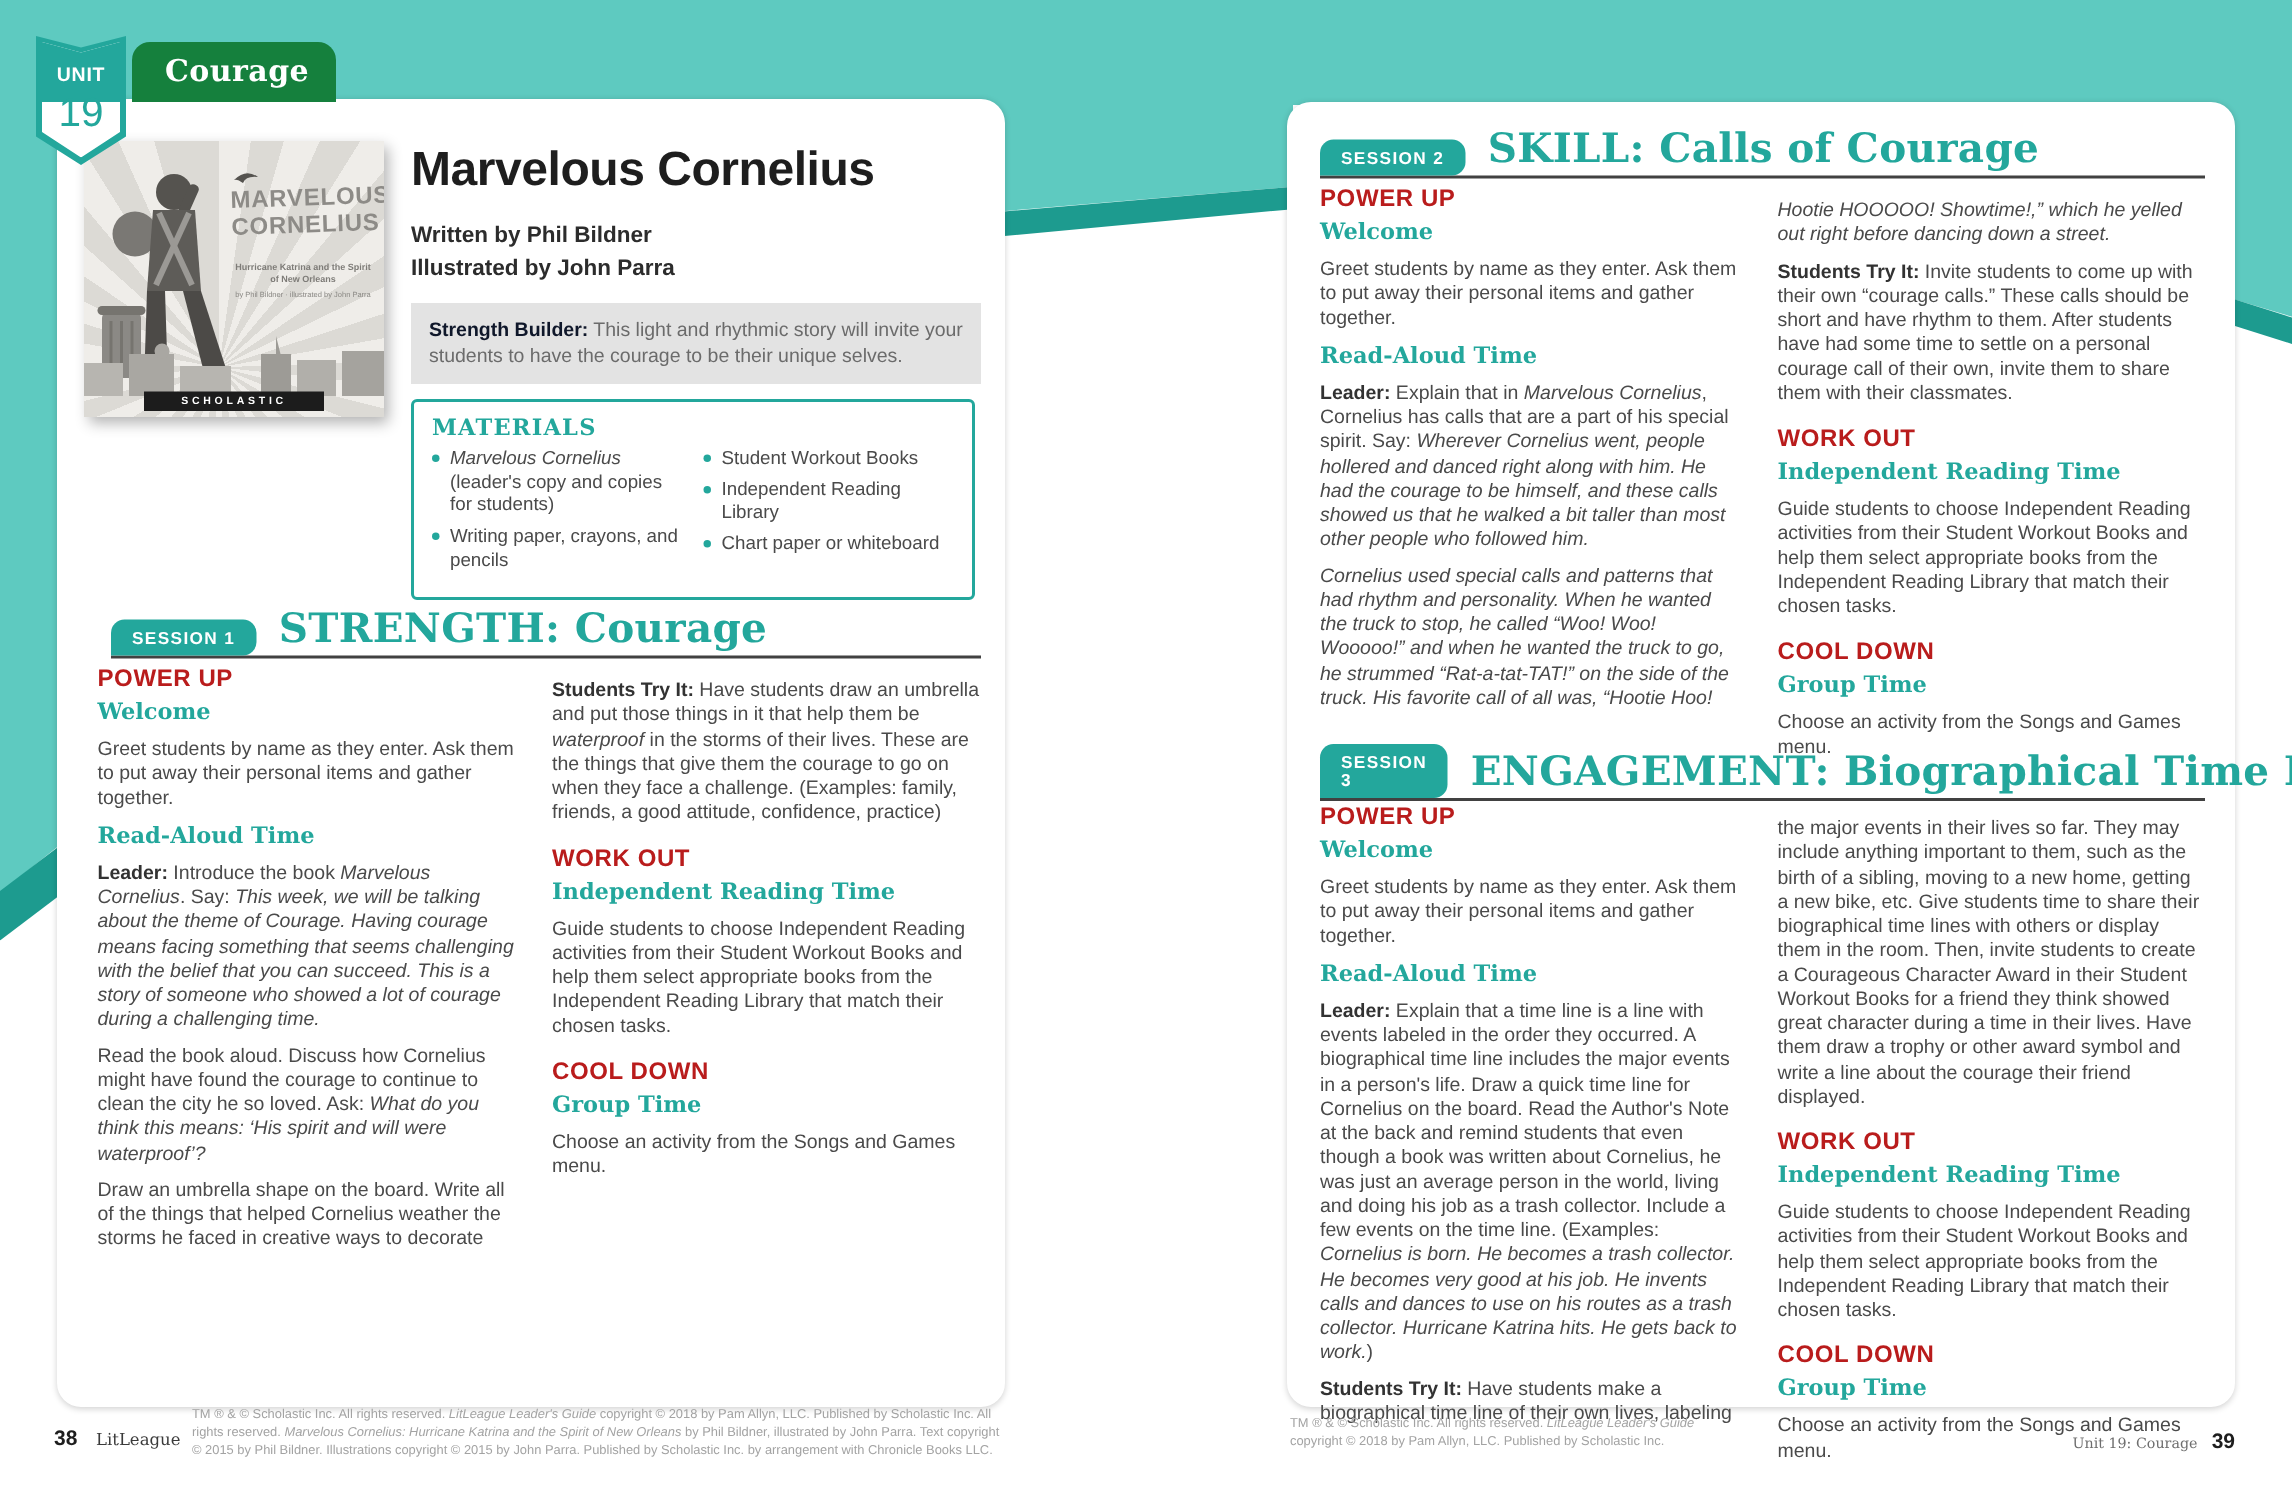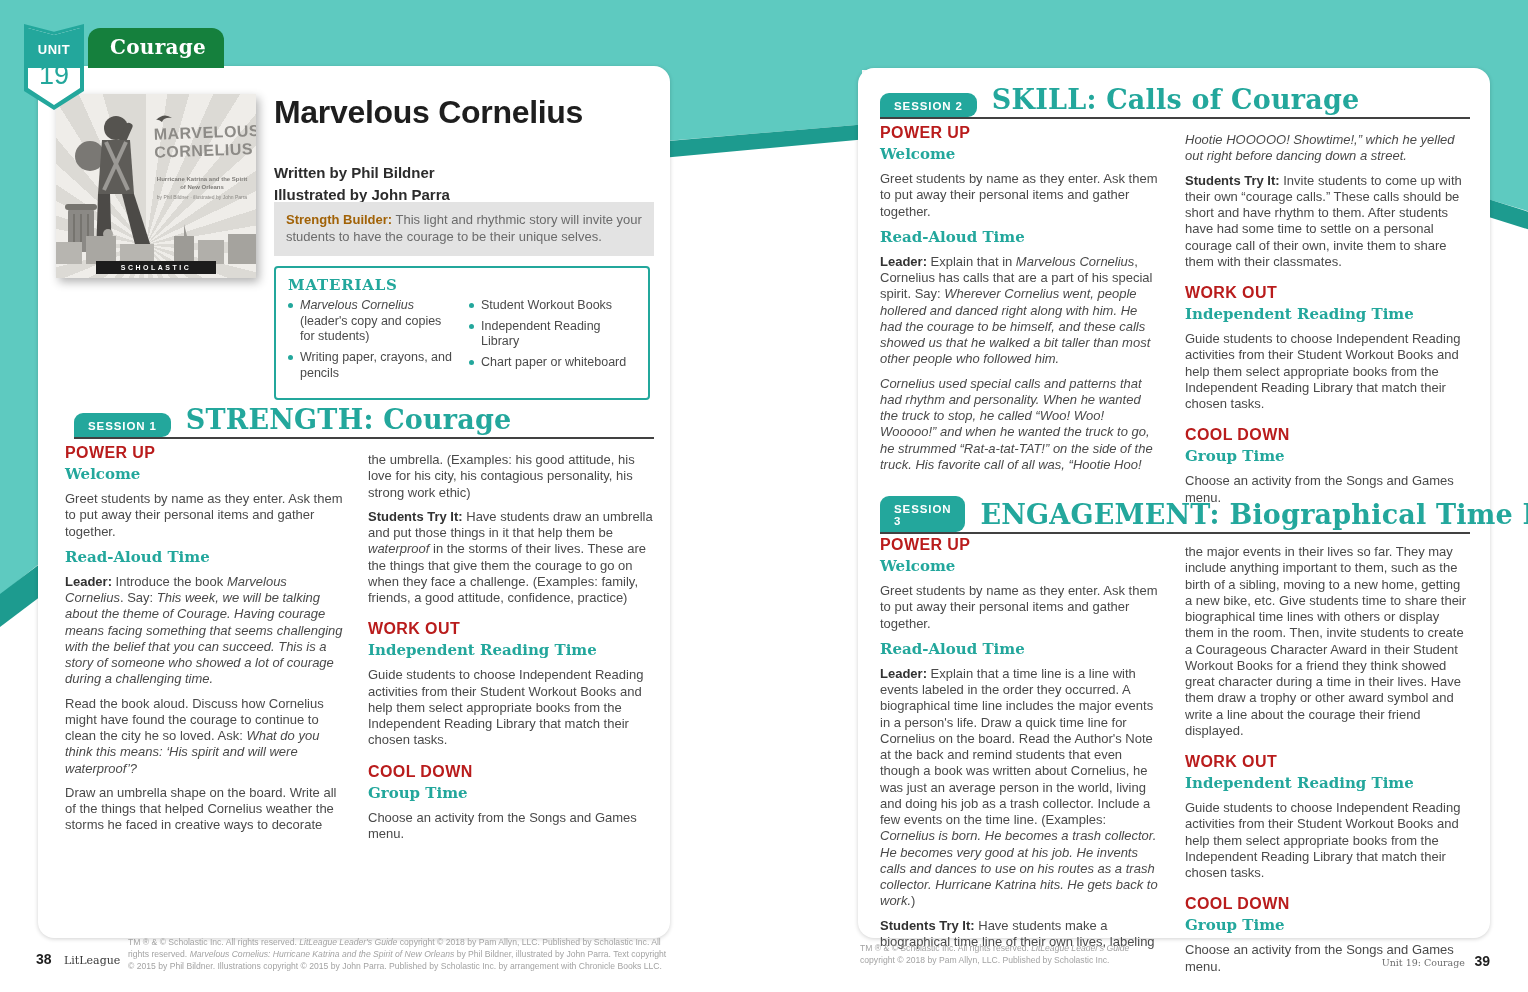--- a/index.html
+++ b/index.html
@@ -56,25 +56,25 @@
          color:#7e7c78;line-height:1.3;font-weight:bold;}
   .cover-by{position:absolute;right:8px;top:100px;width:92px;text-align:center;font-size:5px;color:#8a8884;}
   .figure-svg{position:absolute;left:4px;top:10px;}
   .skyline-svg{position:absolute;left:0;bottom:14px;}
   .scholastic{position:absolute;left:40px;bottom:4px;width:120px;height:13px;background:#1c1c1c;
          color:#fff;font-size:7px;letter-spacing:2.5px;text-align:center;line-height:13px;font-weight:bold;}
 
   
   .book-title{position:absolute;left:236px;top:28px;font-size:32px;font-weight:bold;color:#1e1e1e;
               letter-spacing:-.3px;}
-  .byline{position:absolute;left:236px;font-size:15px;font-weight:bold;color:#2c2c2c;margin-top:16px;}
+  .byline{position:absolute;left:236px;font-size:15px;font-weight:bold;color:#2c2c2c;}
   .byline1{top:82px;} .byline2{top:104px;}
   .strength-box{position:absolute;left:236px;top:136px;width:356px;background:#e3e3e3;
                 padding:10px 12px;font-size:13px;line-height:1.3;color:#6b6b6b;}
-  .strength-box b{color:#a16207;}
+  .strength-box b{color:#0f172a;}
   .materials{position:absolute;left:236px;top:200px;width:348px;border:2px solid #23a79c;
              border-radius:4px;padding:8px 12px 12px;}
   .materials-heading{font-family:"DejaVu Serif",serif;font-weight:bold;color:#23a79c;
              font-size:15px;letter-spacing:.8px;margin-bottom:4px;}
   .m-cols{display:flex;gap:14px;}
   .m-col{flex:1;}
   .m-item{display:flex;gap:7px;font-size:12.5px;color:#4a4a4a;line-height:1.25;margin-bottom:5px;}
   .dot{width:5px;height:5px;border-radius:50%;background:#23a79c;margin-top:5px;flex:none;}
 
   
@@ -214,21 +214,20 @@
     <div class="col" style="left:27px;top:378px;width:282px;">
         <div class="h1">POWER UP</div>
         <div class="h2">Welcome</div>
         <p class="body"><span>Greet students by name as they enter. Ask them to put away their personal items and gather together.</span></p>
         <div class="h2">Read-Aloud Time</div>
         <p class="body"><span class="rb">Leader:</span><span> Introduce the book </span><span class="ri">Marvelous Cornelius</span><span>. Say: </span><span class="ri">This week, we will be talking about the theme of Courage. Having courage means facing something that seems challenging with the belief that you can succeed. This is a story of someone who showed a lot of courage during a challenging time.</span></p>
         <p class="body"><span>Read the book aloud. Discuss how Cornelius might have found the courage to continue to clean the city he so loved. Ask: </span><span class="ri">What do you think this means: ‘His spirit and will were waterproof’?</span></p>
         <p class="body"><span>Draw an umbrella shape on the board. Write all of the things that helped Cornelius weather the storms he faced in creative ways to decorate</span></p>
       </div>
     <div class="col" style="left:330px;top:378px;width:287px;">
-        <p class="body"><span>the umbrella. (Examples: his good attitude, his love for his city, his contagious personality, his strong work ethic)</span></p>
         <p class="body"><span class="rb">Students Try It:</span><span> Have students draw an umbrella and put those things in it that help them be </span><span class="ri">waterproof</span><span> in the storms of their lives. These are the things that give them the courage to go on when they face a challenge. (Examples: family, friends, a good attitude, confidence, practice)</span></p>
         <div class="h1">WORK OUT</div>
         <div class="h2">Independent Reading Time</div>
         <p class="body"><span>Guide students to choose Independent Reading activities from their Student Workout Books and help them select appropriate books from the Independent Reading Library that match their chosen tasks.</span></p>
         <div class="h1">COOL DOWN</div>
         <div class="h2">Group Time</div>
         <p class="body"><span>Choose an activity from the Songs and Games menu.</span></p>
       </div>
   </div>
 

